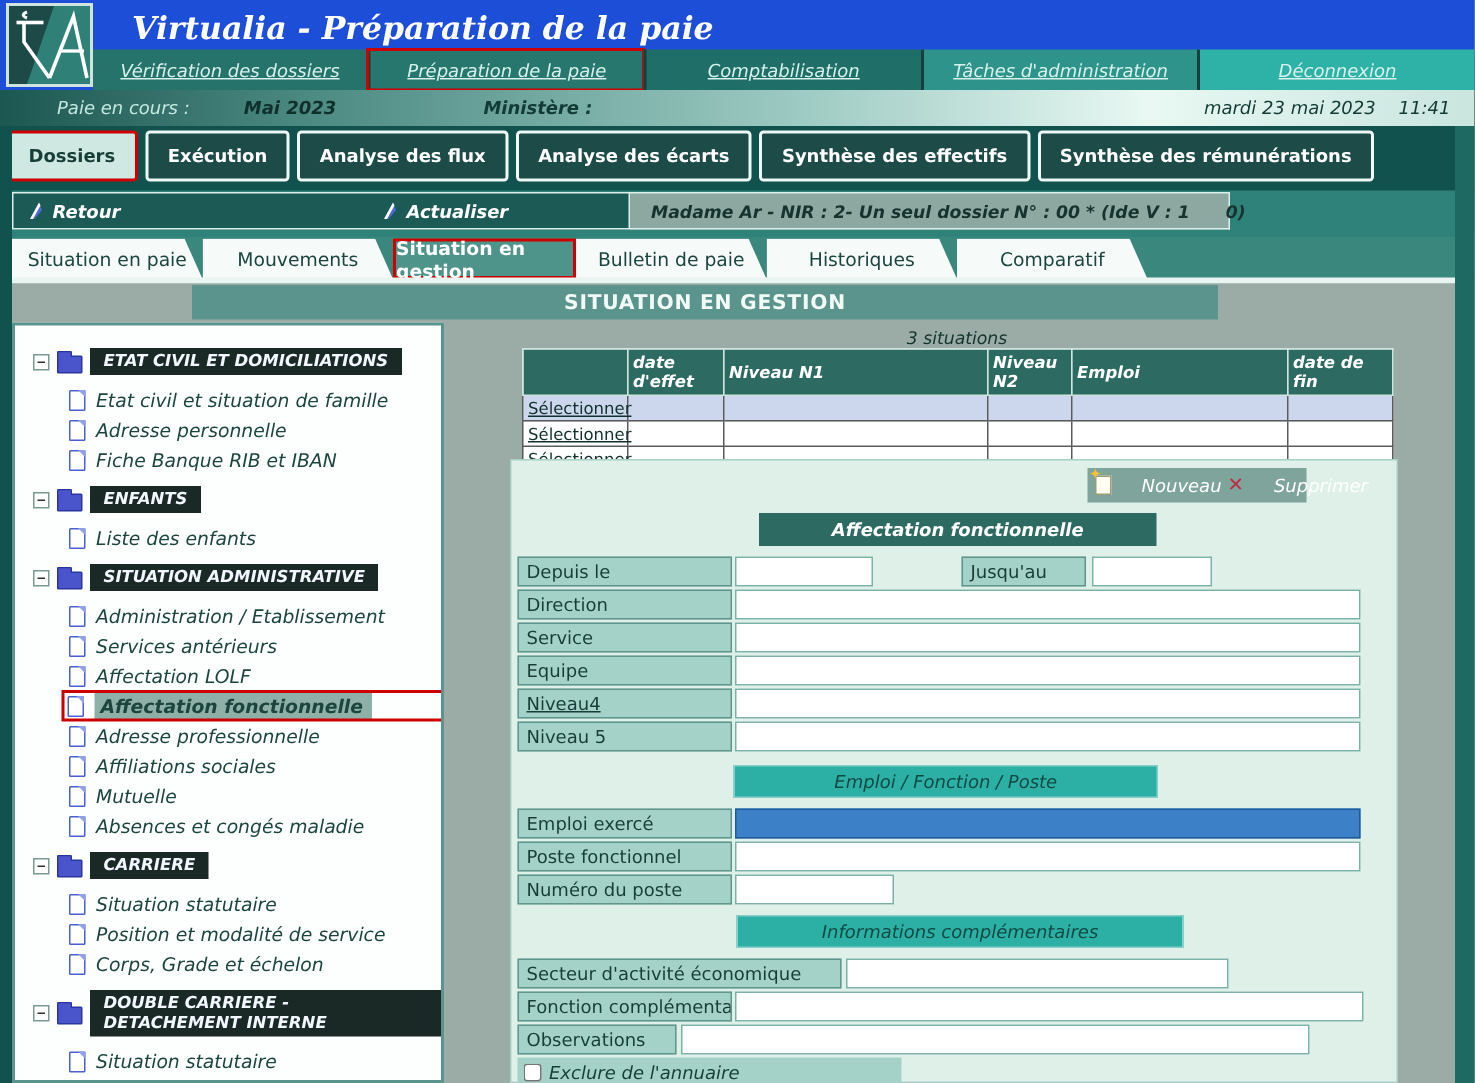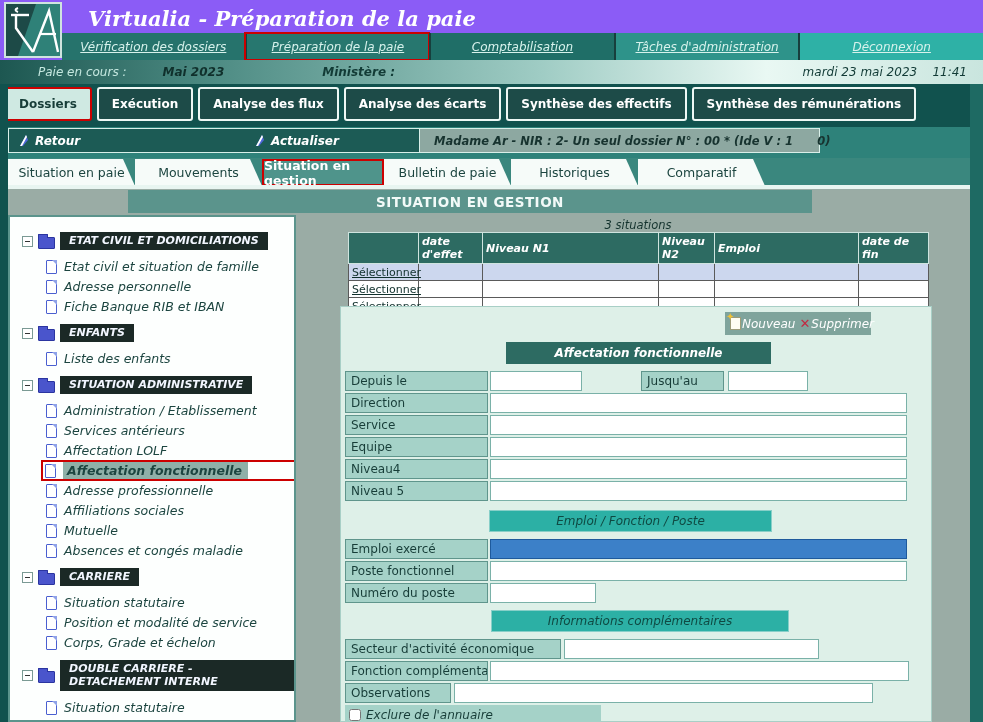--- a/index.html
+++ b/index.html
@@ -2,21 +2,21 @@
 <html><head>
 <meta charset="utf-8">
 <style>
   * { margin:0; padding:0; box-sizing:border-box; }
   html,body { background:#555; }
   body { font-family:"DejaVu Sans", sans-serif; }
   .window { position:relative; width:983px; height:722px; overflow:hidden;
             background:#9aaca5; margin:0 auto; }
 
   
-  .header { position:absolute; left:0; top:0; width:983px; height:60px; background:#8b5cf6; }
+  .header { position:absolute; left:0; top:0; width:983px; height:60px; background:#1d4ed8; }
   .logo-box { position:absolute; left:4px; top:2px; width:58px; height:56px;
               background:#1d4a47; border:2px solid #cfe4df; }
   .logo-box svg { display:block; }
   .app-title { position:absolute; left:88px; top:6px; color:#ffffff;
                font-family:"DejaVu Serif", serif; font-style:italic; font-weight:bold; font-size:21px; }
   .nav { position:absolute; left:62px; top:33px; width:921px; height:27px; display:flex; }
   .nav a { flex:1; display:flex; align-items:center; justify-content:center;
            color:#d7f2ec; font-style:italic; font-size:12px; text-decoration:underline;
            border-left:2px solid #173f3d; }
   .nav a:nth-child(1){ background:#26736c; border-left:none; }
@@ -109,21 +109,21 @@
   table.situations td { height:17px; border:1px solid #5a5a5a; font-size:11px; padding:0 3px; }
   tr.row-selected td { background:#ccd7ee; }
   td a.select-link { color:#10302c; text-decoration:underline; font-size:11px; }
 
   
   .form-panel { position:absolute; left:340px; top:306px; width:592px; height:416px;
                 background:#def0e8; border:1px solid #a8cfc6; }
   .btn-strip { position:absolute; left:384px; top:5px; width:146px; height:23px;
                background:#7fa49c; display:flex; align-items:center; gap:4px; padding:0 5px;
                color:#ffffff; font-style:italic; font-size:12px; }
-  .mini-btn { display:flex; align-items:center; gap:1px; cursor:default; }
+  .mini-btn { display:flex; align-items:center; gap:20px; cursor:default; }
   .page-icon { width:11px; height:13px; background:#fffef2; border:1px solid #9c9c78; position:relative; flex:none; }
   .page-icon::before { content:"✦"; position:absolute; left:-5px; top:-7px; color:#f2c233;
                        font-size:10px; font-style:normal; }
   .x-icon { color:#c02b42; font-weight:bold; font-style:normal; font-size:13px; }
   .sec-head { position:absolute; height:22px; display:flex; align-items:center; justify-content:center;
               font-style:italic; font-size:12px; }
   .sec-dark { background:#2d6b62; color:#ffffff; font-weight:bold; }
   .sec-teal { background:#2cb0a5; color:#0f4a43; border:1px solid #87cfc8; }
   .f-label { position:absolute; height:20px; background:#a5d2c8; border:1px solid #5f958c;
              color:#173d38; font-size:12px; padding:2px 5px; overflow:hidden; white-space:nowrap; }
@@ -391,21 +391,21 @@
 
     <div class="f-label" style="left:4px; top:86px; width:143px;">Direction</div>
     <input class="f-input" style="left: 149px; top: 86px; width: 417px;">
 
     <div class="f-label" style="left:4px; top:108px; width:143px;">Service</div>
     <input class="f-input" style="left: 149px; top: 108px; width: 417px;">
 
     <div class="f-label" style="left:4px; top:130px; width:143px;">Equipe</div>
     <input class="f-input" style="left: 149px; top: 130px; width: 417px;">
 
-    <div class="f-label" style="left:4px; top:152px; width:143px;">Niveau4</div>
+    <div class="f-label" style="left:4px; top:152px; width:143px;text-decoration:underline;">Niveau4</div>
     <input class="f-input" style="left: 149px; top: 152px; width: 417px;">
 
     <div class="f-label" style="left:4px; top:174px; width:143px;">Niveau 5</div>
     <input class="f-input" style="left: 149px; top: 174px; width: 417px;">
 
     <div class="sec-head sec-teal" style="left:148px; top:203px; width:283px;">Emploi / Fonction / Poste</div>
 
     <div class="f-label" style="left:4px; top:232px; width:143px;">Emploi exercé</div>
     <input class="f-input blue" style="left: 149px; top: 232px; width: 417px;">
 

